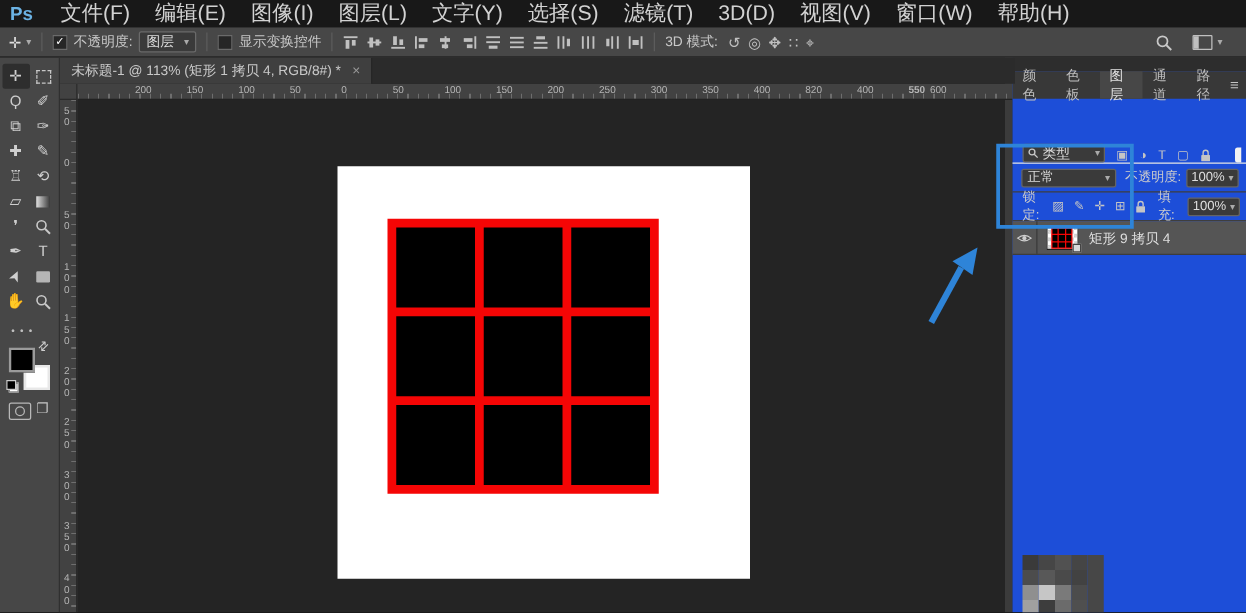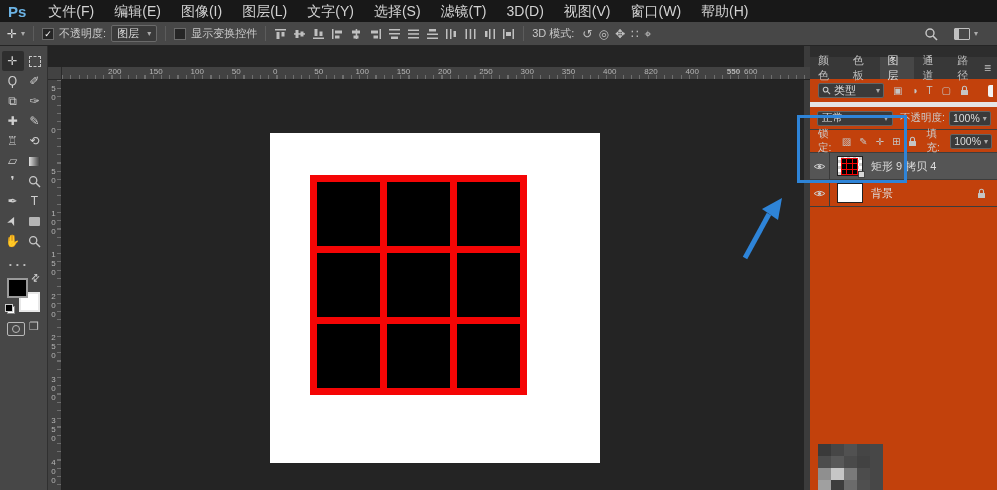--- a/index.html
+++ b/index.html
@@ -3,21 +3,21 @@
 <meta charset="utf-8">
 <style>
   html,body{margin:0;padding:0;background:#111;}
   .app{position:relative;width:997px;height:490px;background:#242424;overflow:hidden;
        font-family:"Liberation Sans","DejaVu Sans",sans-serif;color:#ccc;font-size:11px;
        -webkit-font-smoothing:antialiased;}
   
   .menubar{position:absolute;left:0;top:0;width:997px;height:22px;background:#181818;
            display:flex;align-items:center;padding-left:8px;box-sizing:border-box;z-index:5;}
   .ps-logo{color:#6cb3e4;font-weight:bold;font-size:15px;margin-right:12px;}
-  .menu-item{padding:0 10px;font-size:14px;color:#d2d2d2;line-height:22px;cursor:default;}
+  .menu-item{padding:0 10px;font-size:17px;color:#d2d2d2;line-height:22px;cursor:default;}
   
   .optionsbar{position:absolute;left:0;top:22px;width:997px;height:24px;background:#474747;
               border-bottom:1px solid #252525;display:flex;align-items:center;padding:0 7px;
               box-sizing:border-box;font-size:11px;color:#c8c8c8;z-index:5;}
   .ob-sep{width:1px;height:15px;background:#5c5c5c;margin:0 8px;flex:none;}
   .ob-tool{display:flex;align-items:center;gap:4px;font-size:12px;color:#ddd;}
   .chk{width:10px;height:10px;background:#262626;border:1px solid #6a6a6a;display:inline-flex;
        align-items:center;justify-content:center;font-size:9px;color:#fff;margin-right:5px;flex:none;}
   .chk.empty{color:transparent;}
   .ob-select{background:#3a3a3a;border:1px solid #6a6a6a;border-radius:2px;height:15px;
@@ -67,27 +67,27 @@
               background-size:4px 100%;background-position:100% 0;background-repeat:no-repeat;}
   .ruler-left .vlab{position:absolute;left:1px;writing-mode:vertical-rl;text-orientation:upright;
                     font-size:8px;color:#b5b5b5;line-height:1;}
   
   .workarea{position:absolute;left:62px;top:80px;width:744px;height:410px;background:#242424;z-index:1;}
   .doc{position:absolute;left:270px;top:133px;width:330px;height:330px;background:#fff;z-index:2;}
   .grid{position:absolute;left:40px;top:42px;width:217px;height:220px;box-sizing:border-box;
         padding:7px;display:grid;grid-template-columns:repeat(3,1fr);grid-template-rows:repeat(3,1fr);gap:7px;}
   
   .dock-strip{position:absolute;left:804px;top:45px;width:6px;height:445px;background:#3b3b3b;z-index:2;}
-  .paneldock{position:absolute;left:810px;top:45px;width:187px;height:445px;background:#c2410c;z-index:3;}
+  .paneldock{position:absolute;left:810px;top:45px;width:187px;height:445px;background:#1d4ed8;z-index:3;}
   .dock-top{height:12px;background:#2d2d2d;}
   .p-tabs{height:22px;background:#383838;display:flex;align-items:stretch;font-size:11px;color:#bdbdbd;}
   .p-tab{padding:0 8px;display:flex;align-items:center;cursor:default;}
   .p-tab.active{background:#474747;color:#e2e2e2;}
   .p-burger{margin-left:auto;padding-right:6px;display:flex;align-items:center;font-size:12px;color:#c5c5c5;}
-  .p-filter{height:23px;display:flex;align-items:center;padding:0 4px 0 8px;gap:0;border-bottom:5px solid #e5e5e5;}
+  .p-filter{height:23px;display:flex;align-items:flex-end;padding:0 4px 0 8px;gap:0;border-bottom:1px solid #e5e5e5;margin-top:28px;}
   .filter-box{width:66px;height:15px;background:#3a3a3a;border:1px solid #646464;border-radius:2px;
               display:flex;align-items:center;gap:3px;padding:0 3px;box-sizing:border-box;color:#ddd;}
   .filter-box .flab{flex:1;}
   .filter-icons{display:flex;align-items:center;gap:9px;margin-left:9px;font-size:11px;color:#c5c5c5;}
   .f-toggle{margin-left:auto;width:5px;height:12px;background:#f2f2f2;border-radius:2px 0 0 2px;}
   .p-blend{height:22px;display:flex;align-items:center;padding:0 5px 0 7px;gap:4px;border-bottom:1px solid #3e3e3e;font-size:10.5px;}
   .blend-select{width:76px;height:15px;background:#3a3a3a;border:1px solid #646464;border-radius:2px;
                 display:flex;align-items:center;justify-content:space-between;padding:0 4px;box-sizing:border-box;color:#ddd;}
   .val-box{height:15px;background:#3a3a3a;border:1px solid #646464;border-radius:2px;display:flex;
            align-items:center;gap:3px;padding:0 3px;box-sizing:border-box;color:#ddd;}
@@ -290,20 +290,26 @@
         <circle cx="6" cy="6" r="4" fill="none" stroke="#c8c8c8" stroke-width="1.4"></circle>
         <line x1="9" y1="9" x2="13" y2="13" stroke="#c8c8c8" stroke-width="1.6"></line>
       </svg>
       <span style="display:inline-flex;align-items:center;gap:4px;">
         <span class="ws-icon"></span>
         <span style="font-size:8px;color:#aaa;">▾</span>
       </span>
     </div>
   </div>
 
+  <div class="tabstrip">
+    <div class="doc-tab">
+      <span>未标题-1 @ 113% (矩形 1 拷贝 4, RGB/8#) *</span>
+      <span class="tab-close">×</span>
+    </div>
+  </div>
 
   <div class="toolbar">
     <div id="tools">
         <div class="tool selected">
           <span>✛</span>
         </div>
         <div class="tool">
           <span class="shp dashed"></span>
         </div>
         <div class="tool">
@@ -505,36 +511,20 @@
               <span style="background: rgb(0, 0, 0);"></span>
               <span style="background: rgb(0, 0, 0);"></span>
               <span style="background: rgb(0, 0, 0);"></span>
               <span style="background: rgb(0, 0, 0);"></span>
               <span style="background: rgb(0, 0, 0);"></span>
               <span style="background: rgb(0, 0, 0);"></span>
             </span>
             <span class="thumb-badge"></span>
           </span>
           <span class="layer-name">矩形 9 拷贝 4</span>
-        </div>
-        <div class="layer-row">
-          <span class="eye-cell">
-            <svg width="13" height="9" viewBox="0 0 14 10">
-              <path d="M1 5 Q7 0.2 13 5 Q7 9.8 1 5 Z" fill="none" stroke="#cfcfcf" stroke-width="1.1"></path>
-              <circle cx="7" cy="5" r="1.8" fill="#cfcfcf"></circle>
-            </svg>
-          </span>
-          <span class="thumb white"></span>
-          <span class="layer-name">背景</span>
-          <span class="layer-lock">
-            <svg width="9" height="11" viewBox="0 0 9 11">
-              <path d="M2.5 5 V3.2 a2 2 0 0 1 4 0 V5" stroke="#c5c5c5" fill="none" stroke-width="1.1"></path>
-              <rect x="1" y="5" width="7" height="5" rx="0.5" fill="#c5c5c5"></rect>
-            </svg>
-          </span>
         </div>
       </div>
   </div>
 
   <div class="anno-rect" id="anno-rect" style="border-color: rgb(46, 132, 216);"></div>
   <svg class="anno-arrow" id="anno-arrow" width="52" height="72" viewBox="0 0 52 72">
     <line x1="9" y1="66" x2="33" y2="22" stroke="#2e84d8" stroke-width="5"></line>
     <polygon points="46,6 42,28 26,17" fill="#2e84d8"></polygon>
   </svg>
   <div class="mosaic" id="mosaic">

